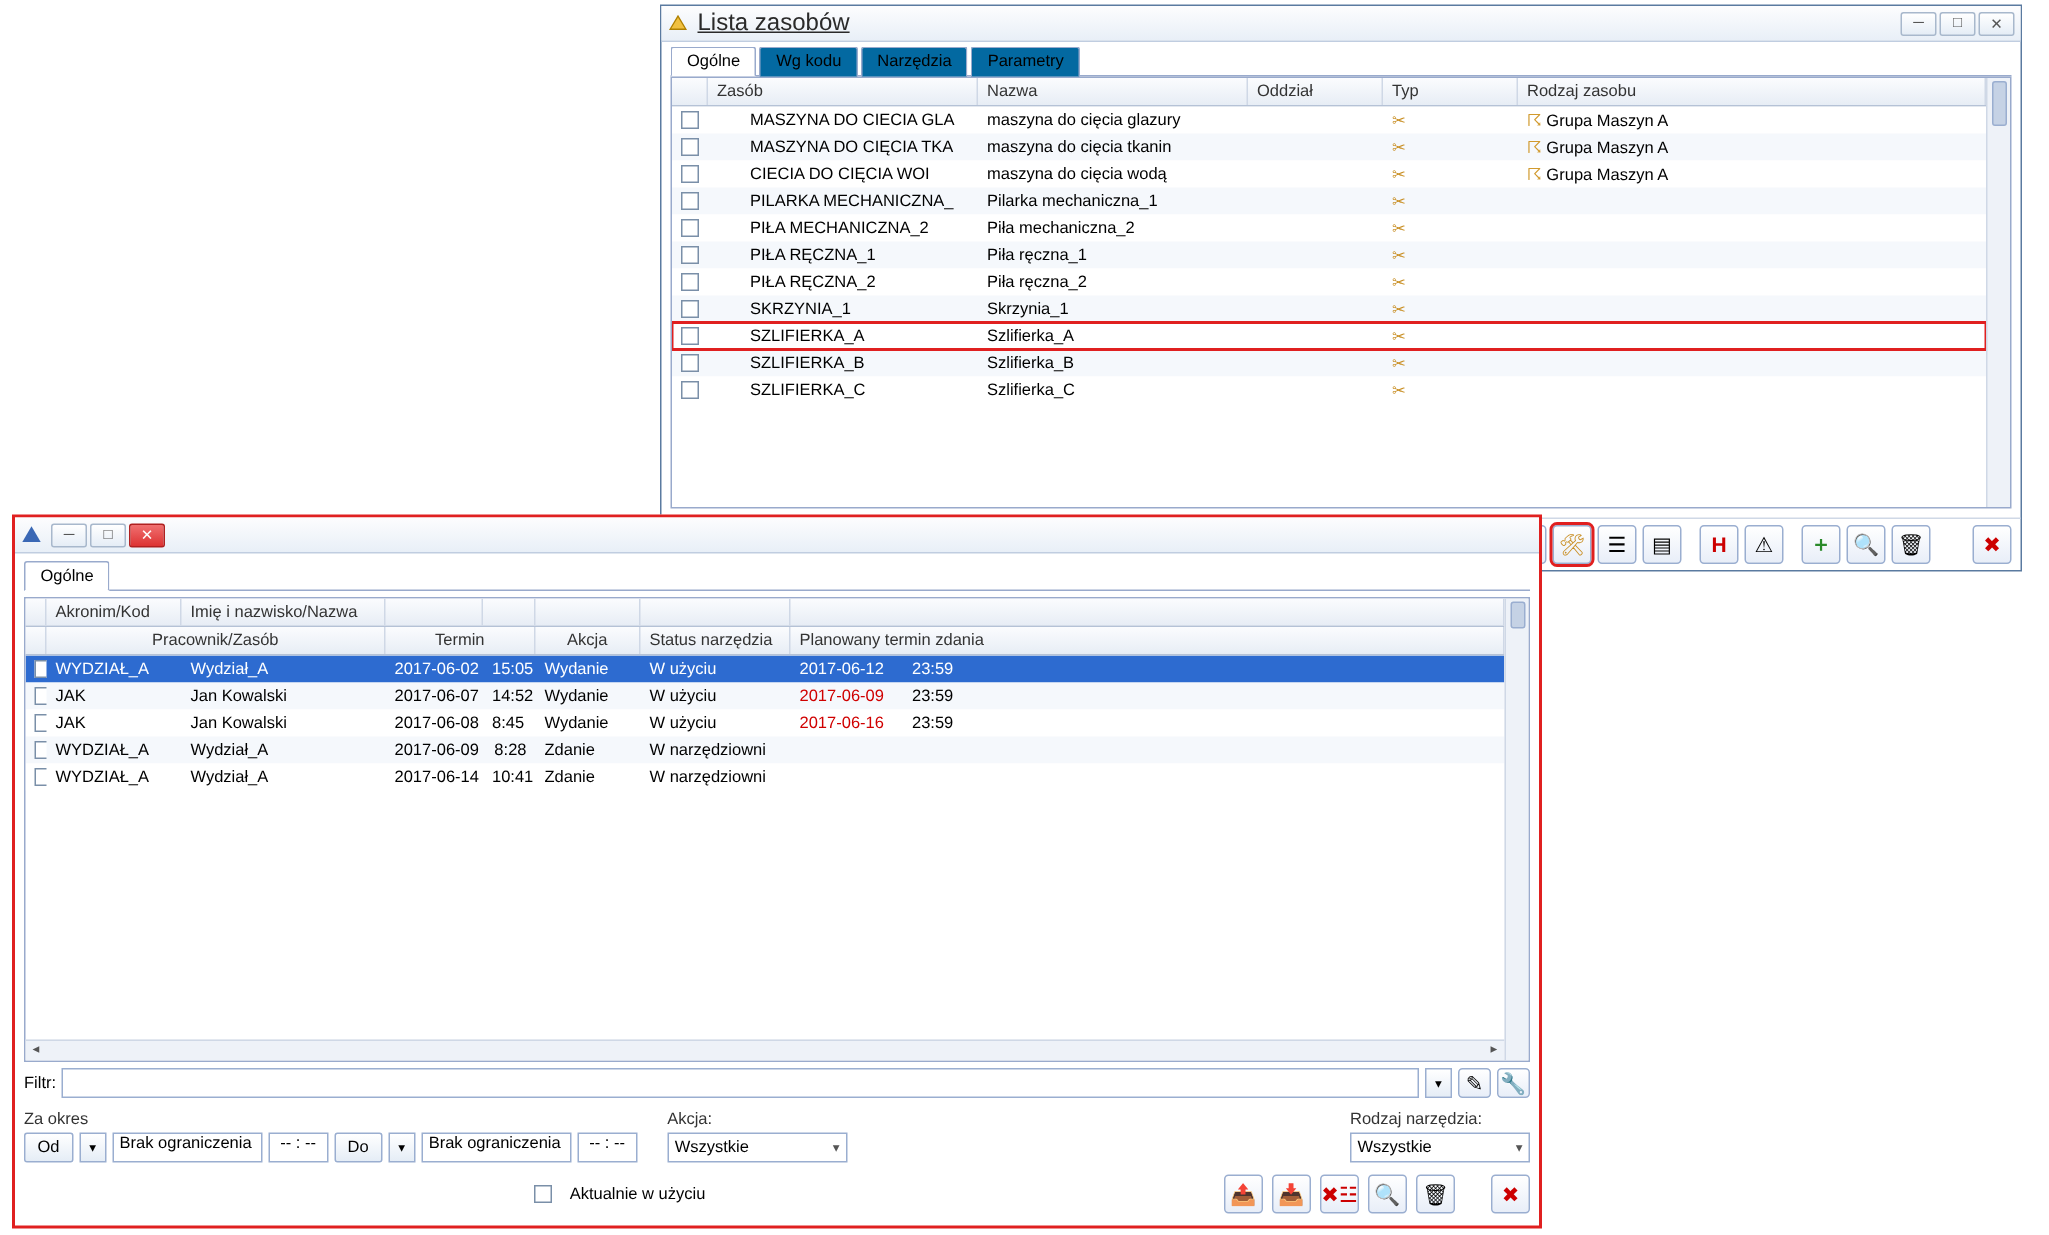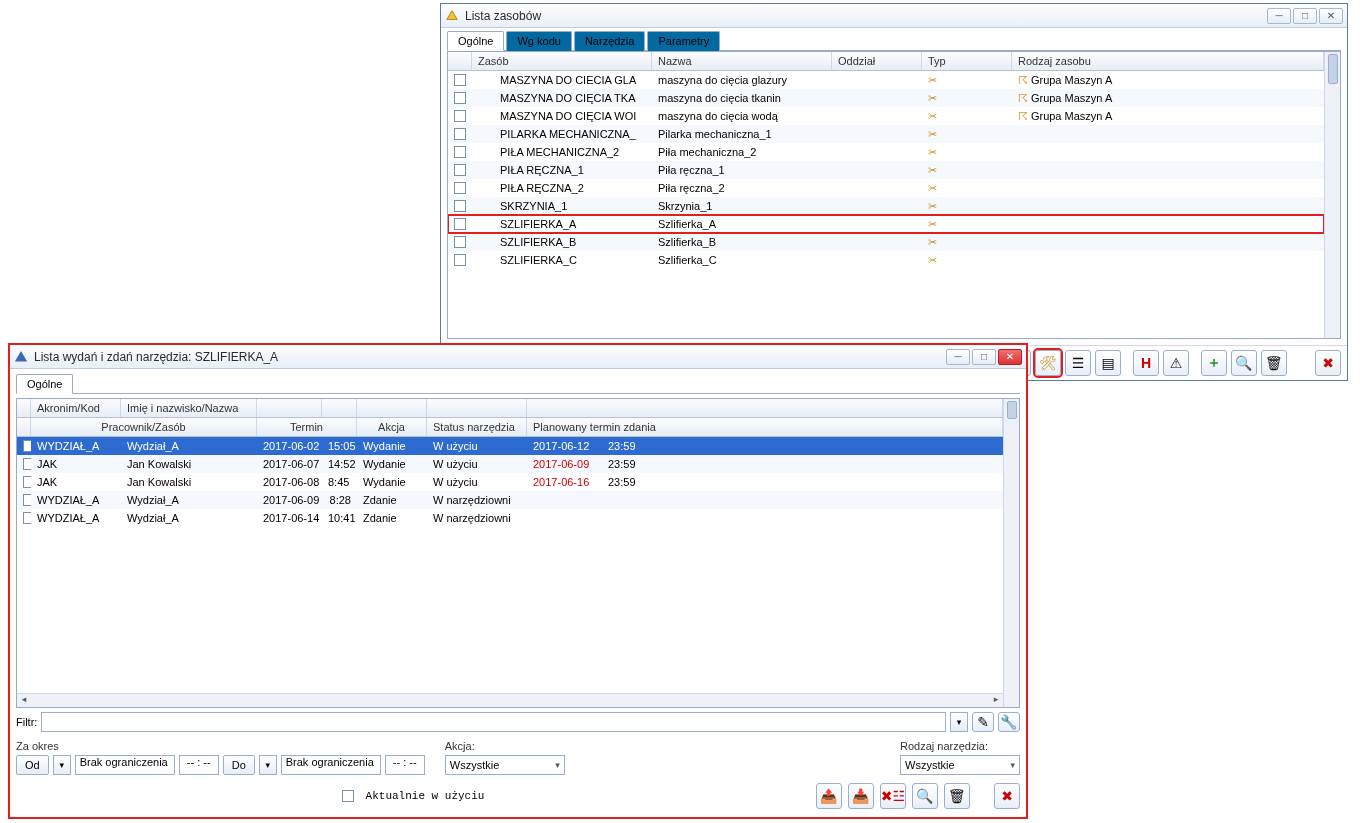--- a/index.html
+++ b/index.html
@@ -1,21 +1,21 @@
 <!DOCTYPE html>
 <html><head>
 <meta charset="utf-8">
 <style>
 * { box-sizing: border-box; margin: 0; padding: 0; }
 body { font-family: Tahoma, Arial, sans-serif; font-size: 11px; background: #fff; position: relative; width: 1366px; height: 823px; }
 
 .window { position: absolute; border: 1px solid #5a7aa0; background: #fff; display: flex; flex-direction: column; }
 .titlebar { height: 24px; background: linear-gradient(#fdfdfe,#e8eff7); border-bottom: 1px solid #c0cde0; display: flex; align-items: center; padding: 0 4px; }
 .titlebar .ticon { width: 14px; height: 14px; margin-right: 6px; }
-.titlebar .title { flex: 1; color: #2a2a2a; font-size: 12px; }
+.titlebar .title { flex: 1; color: #2a2a2a; font-size: 16px; text-decoration: underline; }
 .winbtns { display: flex; gap: 2px; }
 .winbtn { width: 24px; height: 16px; border: 1px solid #a8b8cc; background: linear-gradient(#fff,#e5edf6); border-radius: 2px; display: flex; align-items: center; justify-content: center; cursor: pointer; font-size: 10px; color: #555; }
 .winbtn.close-red { background: linear-gradient(#f07070,#d33); color: #fff; border-color: #b02020; }
 
 .tabs { display: flex; border-bottom: 1px solid #99aacc; margin: 2px 6px 0 6px; }
 .tab { padding: 3px 10px; border: 1px solid #99aacc; border-bottom: none; background: #0369a1; margin-right: 2px; cursor: pointer; border-radius: 2px 2px 0 0; position: relative; top: 1px; }
 .tab.active { background: #fff; border-bottom: 1px solid #fff; }
 
 .grid-wrap { margin: 0 6px 6px 6px; border: 1px solid #99aacc; flex: 1; display: flex; flex-direction: column; overflow: hidden; }
 .grid-head { display: flex; background: linear-gradient(#fbfcfe,#e7edf5); border-bottom: 1px solid #b5c2d6; }
@@ -59,21 +59,21 @@
 .icon { display:inline-block; }
 .i-tool { color:#c98f24; }
 .i-group { color:#d19a2e; }
 .red-border { border: 2px solid #e02020 !important; }
 
 .scroll-bottom { height: 14px; background: #eef2f8; border-top:1px solid #cfd8e6; display:flex; }
 .scroll-bottom .arrow { width:14px; text-align:center; font-size:9px; color:#555; }
 .scroll-bottom .track { flex:1; }
 
 .footer-actions { display:flex; align-items:center; gap:6px; justify-content:flex-end; padding:4px 0; }
-.footer-left { flex:1; display:flex; justify-content:center; align-items:flex-start; gap:12px;font-family:Liberation Mono, monospace;}
+.footer-left { flex:1; display:flex; justify-content:center; align-items:flex-start; gap:12px;}
 </style>
 </head>
 <body>
 
 <div class="window" style="left:440px; top:3px; width:908px; height:378px;">
   <div class="titlebar">
     <svg class="ticon" viewBox="0 0 16 16">
         <path d="M2 12 L8 2 L14 12 Z" fill="#f0c040" stroke="#b08000"></path>
       </svg>
     <span class="title">Lista zasobów</span>
@@ -117,21 +117,21 @@
             <div class="gb-cell" style="width:180px;padding-left:28px">MASZYNA DO CIĘCIA TKA</div>
             <div class="gb-cell" style="width:180px">maszyna do cięcia tkanin</div>
             <div class="gb-cell" style="width:90px"></div>
             <div class="gb-cell" style="width:90px"><span class="icon i-tool">✂</span></div>
             <div class="gb-cell" style="flex:1"><span class="icon i-group">☈</span> Grupa Maszyn A</div>
           </div>
           <div class="grid-row">
             <div class="gb-cell chkcell">
               <div class="chk"></div>
             </div>
-            <div class="gb-cell" style="width:180px;padding-left:28px">MASZYNA DO CIĘCIA WOI</div>
+            <div class="gb-cell" style="width:180px;padding-left:28px">CIECIA DO CIĘCIA WOI</div>
             <div class="gb-cell" style="width:180px">maszyna do cięcia wodą</div>
             <div class="gb-cell" style="width:90px"></div>
             <div class="gb-cell" style="width:90px"><span class="icon i-tool">✂</span></div>
             <div class="gb-cell" style="flex:1"><span class="icon i-group">☈</span> Grupa Maszyn A</div>
           </div>
           <div class="grid-row">
             <div class="gb-cell chkcell">
               <div class="chk"></div>
             </div>
             <div class="gb-cell" style="width:180px;padding-left:28px">PILARKA MECHANICZNA_</div>
@@ -233,21 +233,20 @@
     <div style="width:20px"></div>
     <div class="tbtn red">✖</div>
   </div>
 </div>
 
 <div class="window red-border" style="left:8px; top:343px; width:1020px; height:476px;">
   <div class="titlebar">
     <svg class="ticon" viewBox="0 0 16 16">
         <polygon points="8,1 15,13 1,13" fill="#3a68b5"></polygon>
       </svg>
-    <span class="title">Lista wydań i zdań narzędzia: SZLIFIERKA_A</span>
     <div class="winbtns">
       <div class="winbtn">─</div>
       <div class="winbtn">□</div>
       <div class="winbtn close-red">✕</div>
     </div>
   </div>
   <div class="tabs" style="margin-top:4px;">
     <div class="tab active">Ogólne</div>
   </div>
   <div class="w2-body">

